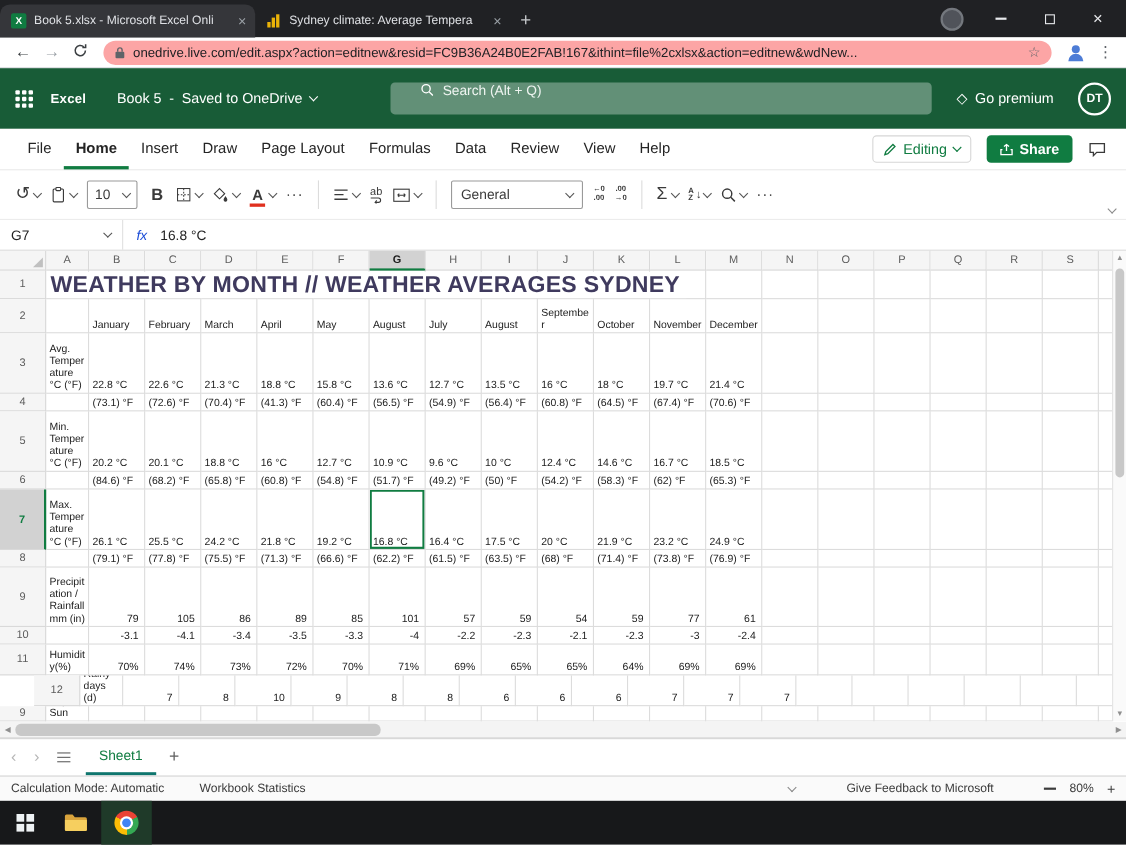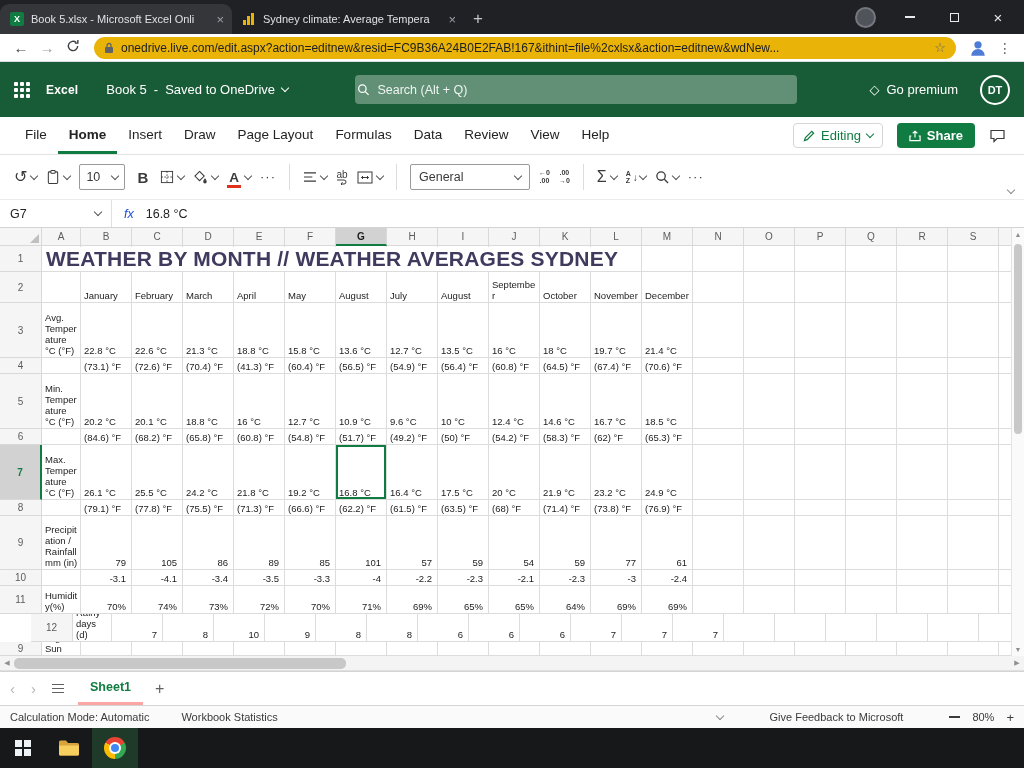--- a/index.html
+++ b/index.html
@@ -24,35 +24,35 @@
   .profile-badge{width:21px;height:21px;border-radius:50%;background:#50535a;border:2px solid #74787e;margin-right:10px}
   .winbtn{width:40px;height:34px;display:flex;align-items:center;justify-content:center;color:#e8eaed}
   .winbtn .min{display:block;width:10px;height:1.5px;background:#e8eaed}
   .winbtn .max{display:block;width:9px;height:9px;border:1.2px solid #e8eaed}
   .winbtn.closew{font-size:15px}
 
   
   .navbar{height:28px;background:#fff;border-bottom:1px solid #dadce0;display:flex;align-items:center;padding:0 8px;flex:0 0 auto}
   .navico{width:26px;text-align:center;font-size:15px;color:#3c4043;flex:0 0 auto}
   .navico.fwd{color:#9aa0a6}
-  .omnibox{flex:1;height:22px;background:#eab308;border-radius:11px;margin:0 8px;display:flex;
+  .omnibox{flex:1;height:22px;background:#fca5a5;border-radius:11px;margin:0 8px;display:flex;
            align-items:center;padding:0 10px;gap:7px;min-width:0}
   .omnibox .url{font-size:12px;color:#202124;white-space:nowrap;overflow:hidden;flex:1}
   .omnibox .star{font-size:13px;color:#5f6368;flex:0 0 auto}
   .nav-right{display:flex;align-items:center;gap:10px;padding:0 4px}
   .kebab{font-size:14px;color:#5f6368}
 
   
   .xlhead{height:55px;background:#185c37;display:flex;align-items:center;padding:0 14px;color:#fff;position:relative;flex:0 0 auto}
   .waffle{display:grid;grid-template-columns:repeat(3,4px);grid-template-rows:repeat(3,4px);gap:2px;margin-right:16px}
   .waffle i{background:#fff;border-radius:1px}
   .xl-app{font-size:12px;font-weight:bold;letter-spacing:.2px}
   .xl-doc{display:flex;align-items:center;gap:7px;margin-left:28px;font-size:13px}
-  .srchwrap{position:absolute;left:355px;top:13px;width:442px;height:29px;background:rgba(255,255,255,.32);
-            border-radius:4px;display:flex;align-items:center;padding:0 2px;gap:8px}
+  .srchwrap{position:absolute;left:355px;top:13px;width:492px;height:29px;background:rgba(255,255,255,.32);
+            border-radius:4px;display:flex;align-items:flex-start;padding:0 27px;gap:8px}
   .srchwrap input{background:transparent;border:none;outline:none;color:#fff;font-size:12.5px;width:100%;
                   font-family:"Liberation Sans","DejaVu Sans",sans-serif}
   .srchwrap input::placeholder{color:#eef4f0}
   .xl-right{margin-left:auto;display:flex;align-items:center;gap:22px}
   .premium{display:flex;align-items:center;gap:7px;font-size:13px}
   .diamond{font-size:13px}
   .dt-avatar{width:30px;height:30px;border-radius:50%;border:2px solid #fff;display:flex;align-items:center;
              justify-content:center;font-size:11px;font-weight:bold}
 
   
@@ -133,22 +133,22 @@
   .hscroll .arr{width:14px;text-align:center;font-size:7px;color:#8f8f8f;flex:0 0 auto}
   .htrack{flex:1;height:100%;position:relative}
   .hthumb{position:absolute;left:0;top:2px;height:11px;width:332px;background:#c8c8c8;border-radius:5px}
 
   
   .sheetbar{height:34px;background:#fff;border-top:1px solid #d4d4d4;display:flex;align-items:stretch;
             padding-left:10px;flex:0 0 auto}
   .sb-nav{display:flex;align-items:center;gap:16px;color:#b5b5b5;font-size:15px;padding-right:14px}
   .hamb{display:flex;flex-direction:column;gap:2.5px;justify-content:center}
   .hamb i{display:block;width:12px;height:1.5px;background:#616161}
-  .sheettab{display:flex;align-items:center;padding:0 12px;font-size:12.5px;font-weight:bold;color:#107C41;
-            border-bottom:3px solid #fca5a5}
+  .sheettab{display:flex;align-items:center;padding:0 12px;font-size:12.5px;font-weight:normal;color:#107C41;
+            border-bottom:3px solid #0f766e}
   .addsheet{display:flex;align-items:center;padding:0 12px;font-size:16px;color:#616161}
 
   
   .statusbar{height:23px;background:#fafafa;border-top:1px solid #d4d4d4;display:flex;align-items:center;
              padding:0 10px;font-size:11px;color:#3b3b3b;flex:0 0 auto}
   .sb-item{margin-right:32px}
   .sb-spacer{flex:1}
   .sb-chev{margin-right:46px}
   .feedback{margin-right:46px}
   .zoomctl{display:flex;align-items:center;gap:12px}

